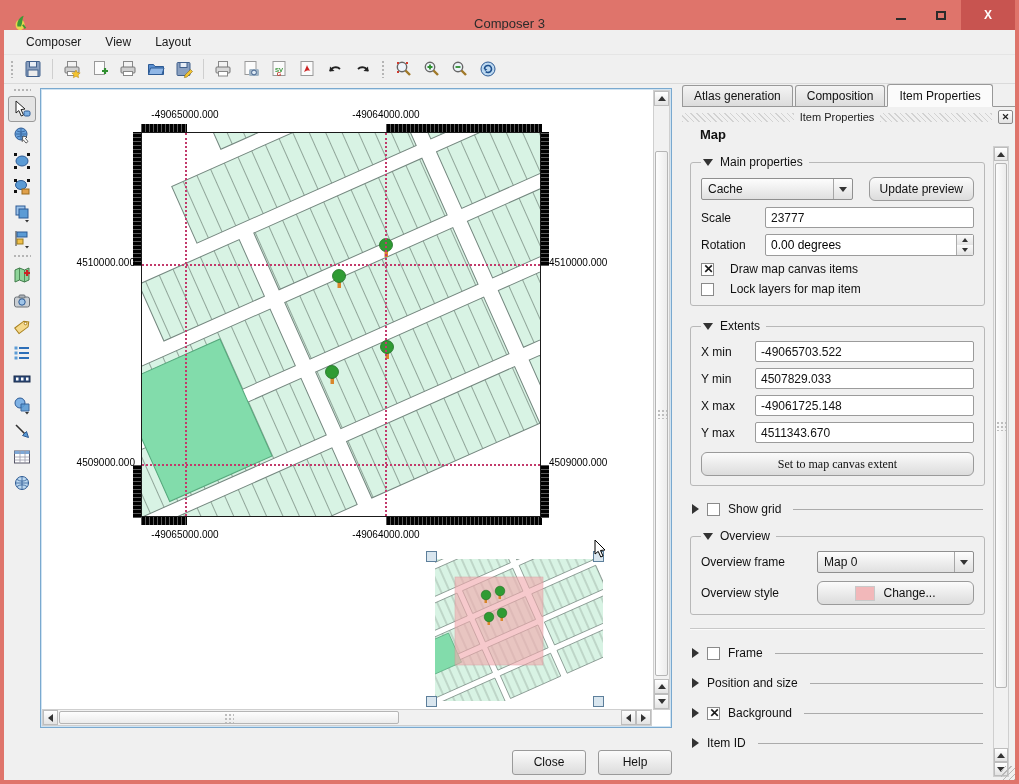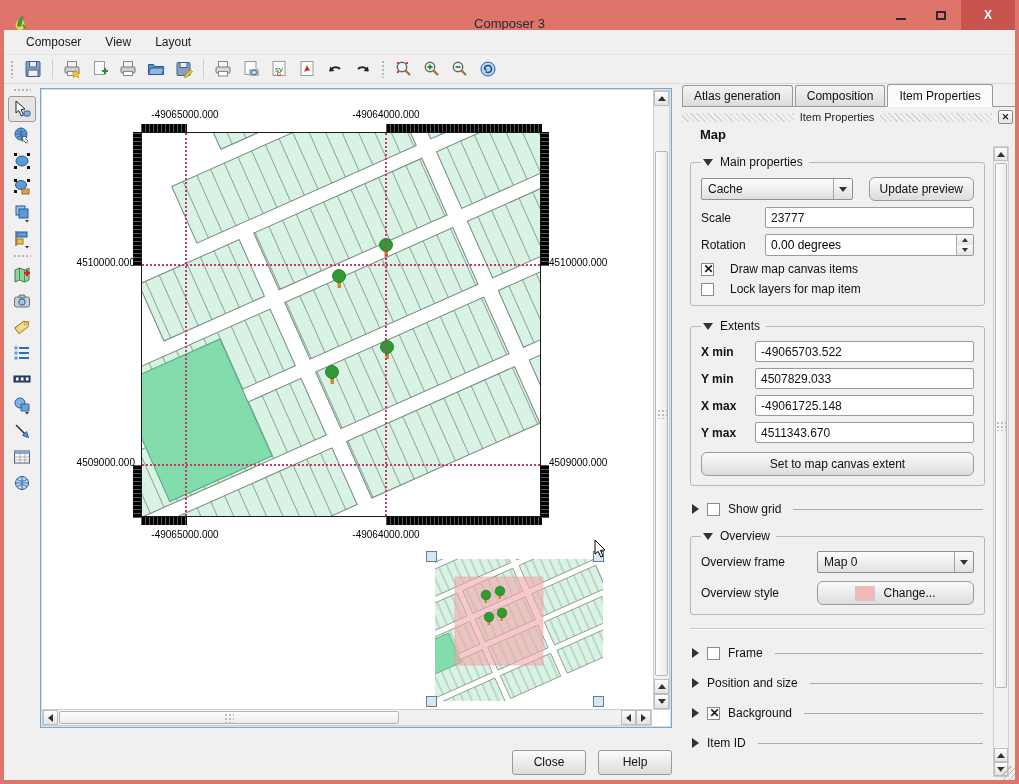--- a/index.html
+++ b/index.html
@@ -81,21 +81,21 @@
   .panel-scroll { position:absolute; top:60px; left:2px; right:24px; bottom:2px; padding:4px 4px 0 6px; overflow:hidden; }
 
   .groupbox { position:relative; border:1px solid #b8b8b8; border-radius:3px; margin:14px 2px 0 2px; padding:14px 10px 9px 10px; }
   .gtitle { position:absolute; top:-8px; left:10px; background:#f0f0f0; padding:0 6px 0 2px; display:flex; align-items:center; gap:7px; font-size:12px; color:#111; }
   .arrow-down { width:0; height:0; border-left:5px solid transparent; border-right:5px solid transparent; border-top:7px solid #333; }
   .arrow-right { width:0; height:0; border-top:5px solid transparent; border-bottom:5px solid transparent; border-left:7px solid #333; }
 
   .frow { display:flex; align-items:center; margin-bottom:6px; gap:16px; }
   .frow:last-child { margin-bottom:0; }
   .flabel { font-size:12px; color:#111; white-space:nowrap; }
-  .w-xmin { width:38px;font-weight:bold; }
+  .w-xmin { width:38px; }
   .w-rot  { width:48px; }
   .w-ovr  { width:100px; }
   .tinput { flex:1; height:21px; background:#fff; border:1px solid #9b9b9b; border-radius:2px; font-size:12px; color:#111; padding:0 5px; display:flex; align-items:center; font-family:"Liberation Sans", sans-serif; }
   .spinbox { flex:1; display:flex; height:22px; border:1px solid #9b9b9b; border-radius:2px; background:#fff; }
   .spinbox .val { flex:1; font-size:12px; padding:0 5px; display:flex; align-items:center; }
   .spin { width:17px; border-left:1px solid #ababab; display:flex; flex-direction:column; }
   .spin > div { flex:1; display:flex; align-items:center; justify-content:center; background:linear-gradient(#fbfbfb,#e4e4e4); }
   .spin .tri.up { border-bottom-width:4px; border-left-width:3.5px; border-right-width:3.5px; }
   .spin .tri.down { border-top-width:4px; border-left-width:3.5px; border-right-width:3.5px; }
 
@@ -642,21 +642,21 @@
               <div class="tinput">4507829.033</div>
             </div>
             <div class="frow">
               <div class="flabel w-xmin">X max</div>
               <div class="tinput">-49061725.148</div>
             </div>
             <div class="frow">
               <div class="flabel w-xmin">Y max</div>
               <div class="tinput">4511343.670</div>
             </div>
-            <div class="frow" style="margin-top:9px;">
+            <div class="frow" style="margin-top:9px;font-family:Liberation Serif, serif;">
               <div class="gbutton full">Set to map canvas extent</div>
             </div>
           </div>
 
           <div class="collapse-row">
             <div class="arrow-right"></div>
             <div class="checkbox"></div>
             <div class="flabel">Show grid</div>
           </div>
 

